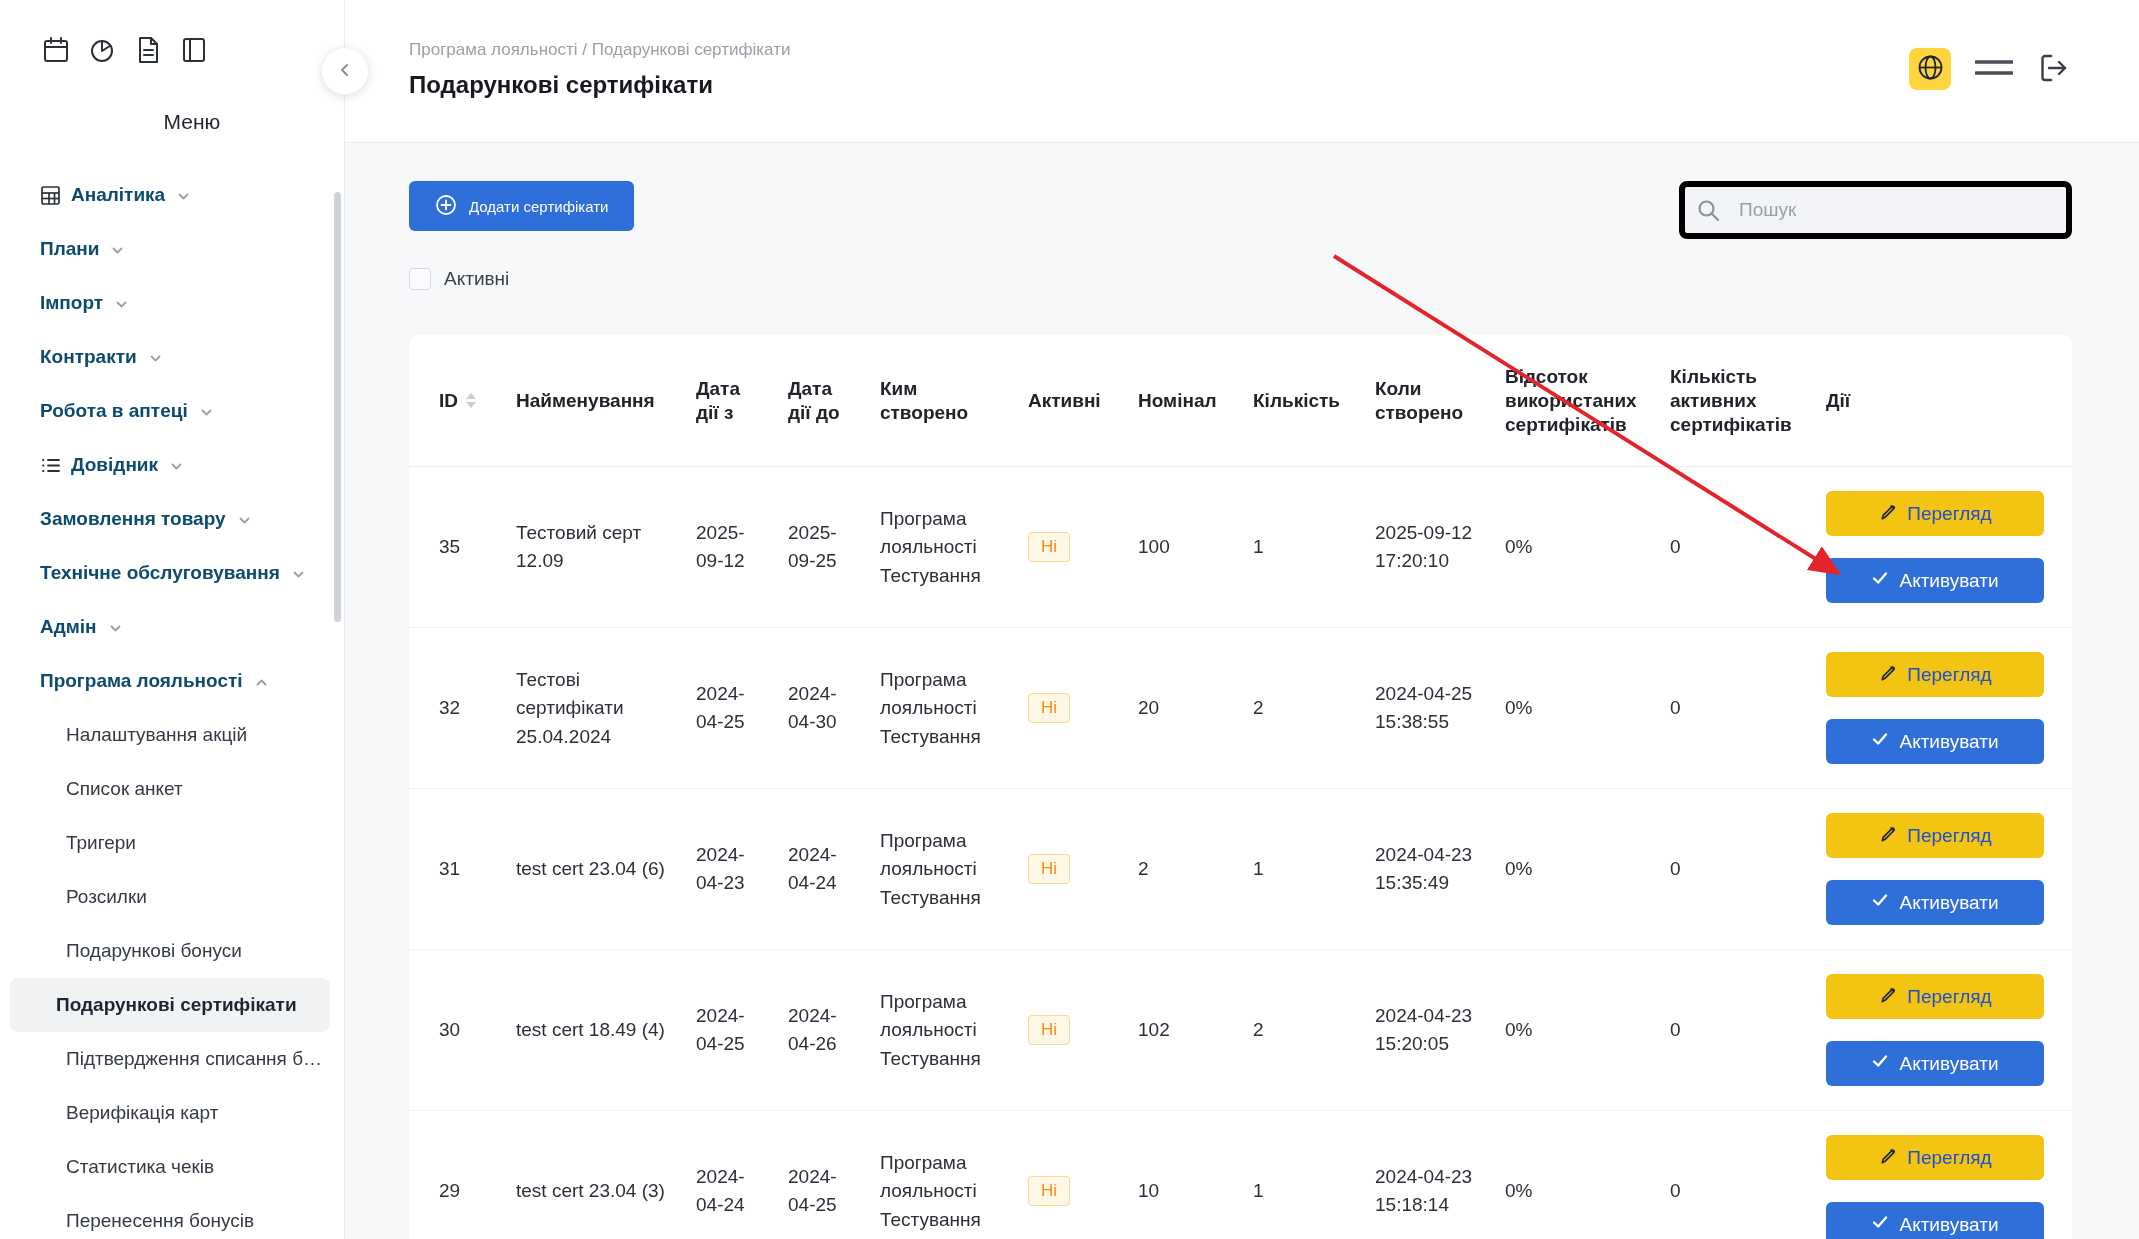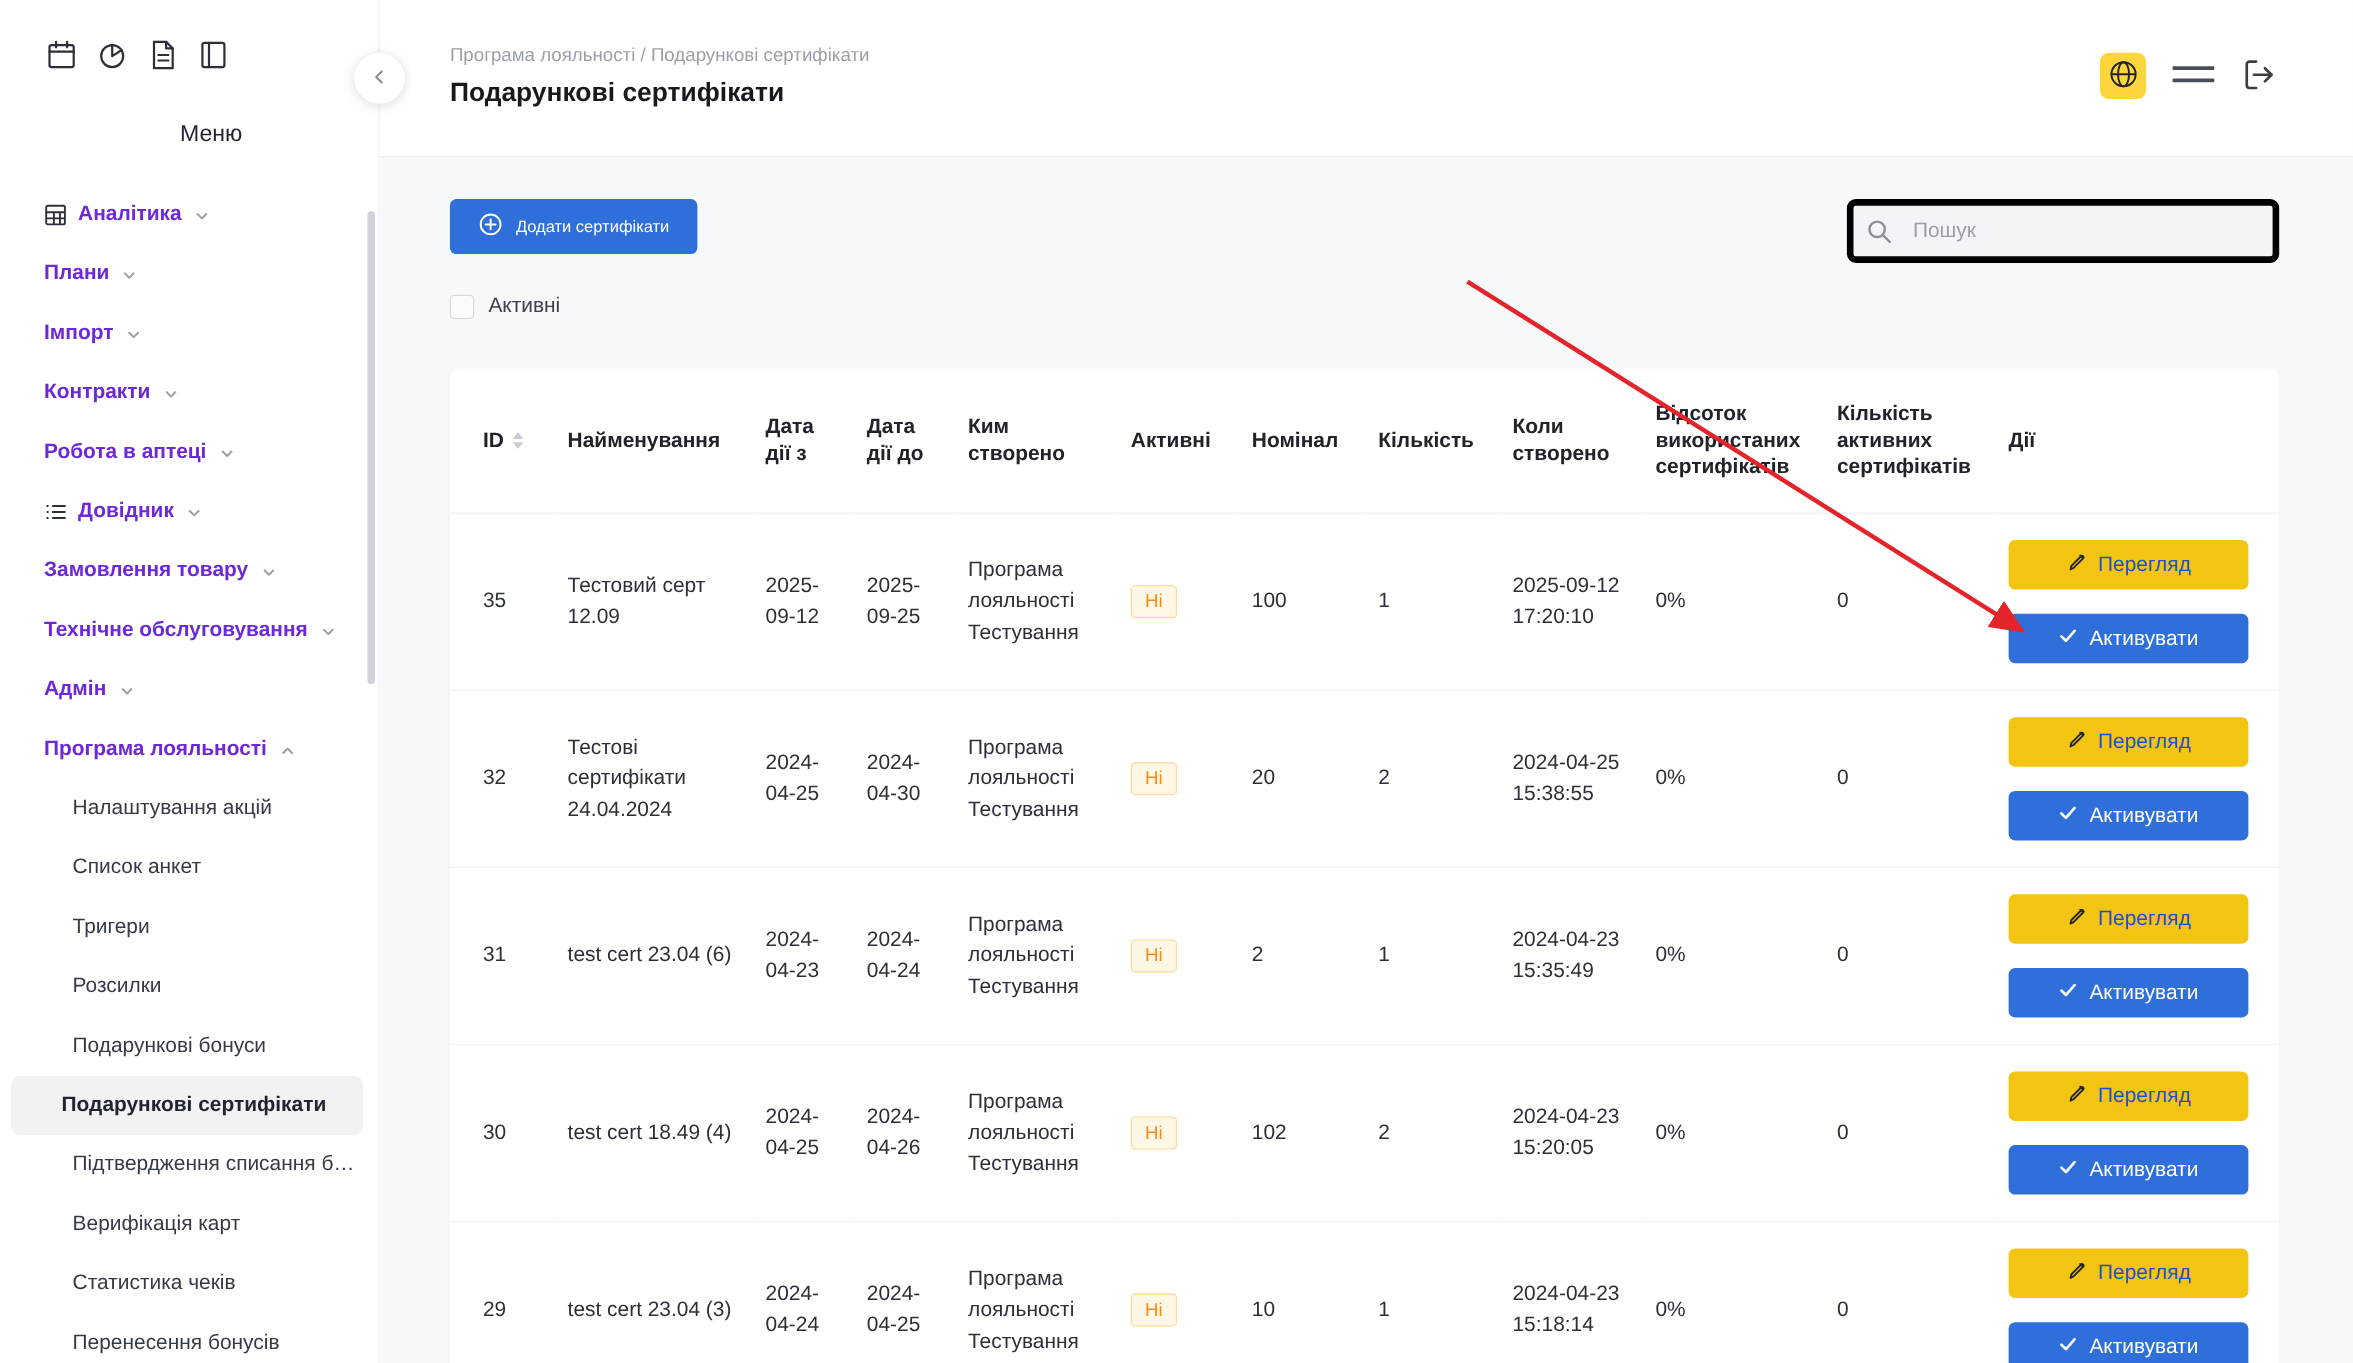--- a/index.html
+++ b/index.html
@@ -18,21 +18,21 @@
   }
   .sidebar-top-icons { display:flex; gap:14px; padding:34px 0 0 40px; }
   .top-icon {
     width:32px; height:32px; background:none; border:none; cursor:pointer;
     display:flex; align-items:center; justify-content:center; padding:0;
   }
   .menu-title { margin:44px 0 0 40px; font-size:21px; font-weight:500; color:#1f2430;text-align:center; }
   .menu-list { margin-top:34px; }
   .menu-item {
     height:54px; display:flex; align-items:center; padding-left:40px;
-    font-size:19px; font-weight:700; color:#6d28d9; cursor:pointer;
+    font-size:19px; font-weight:700; color:#0c4a6e; cursor:pointer;
   }
   .mi-icon { display:flex; margin-right:10px; }
   .mi-chevron { display:flex; margin-left:10px; margin-top:2px; }
   .sub-item {
     height:54px; display:flex; align-items:center; padding-left:56px;
     font-size:19px; font-weight:400; color:#343a46; cursor:pointer;
     margin:0 14px 0 10px; border-radius:8px; overflow:hidden;
   }
   .sub-item .si-label { white-space:nowrap; overflow:hidden; text-overflow:ellipsis; }
   .sub-item.active { background:#f1f2f4; font-weight:700; color:#1f2430; padding-left:46px; }
@@ -439,21 +439,21 @@
             </svg>
           </span>
           <span>Активувати</span>
         </button>
       </div>
     </td>
   </tr>
 
   <tr>
     <td>32</td>
-    <td>Тестові сертифікати 24.04.2024</td>
+    <td>Тестові сертифікати 25.04.2024</td>
     <td>2024-04-25</td>
     <td>2024-04-30</td>
     <td>Програма лояльності Тестування</td>
     <td><span class="badge">Ні</span></td>
     <td>20</td>
     <td>2</td>
     <td>2024-04-25 15:38:55</td>
     <td>0%</td>
     <td>0</td>
     <td>

